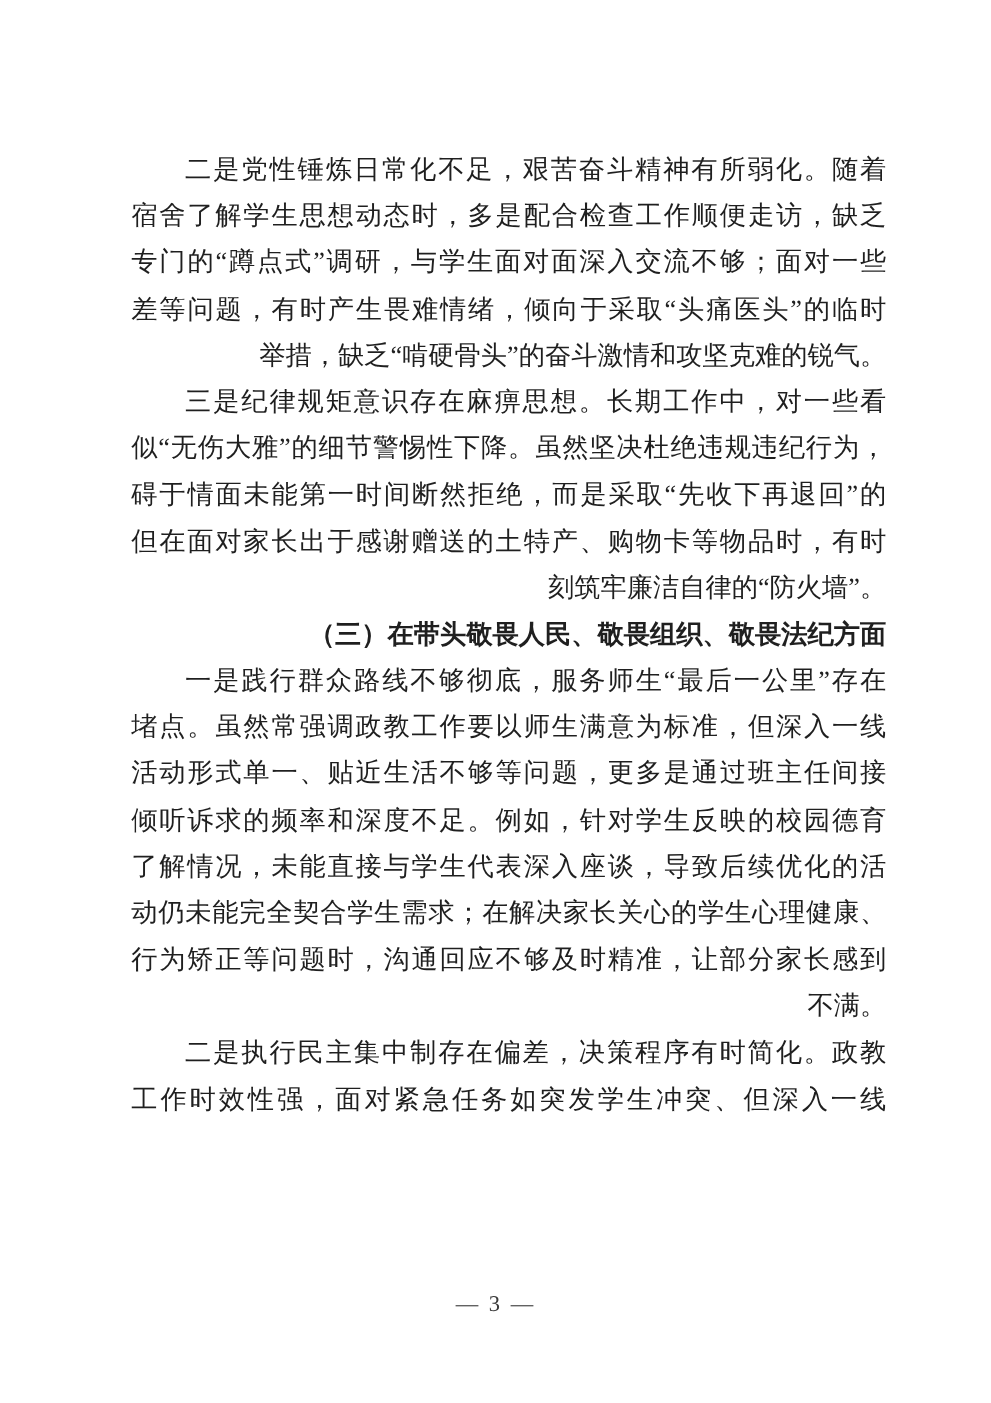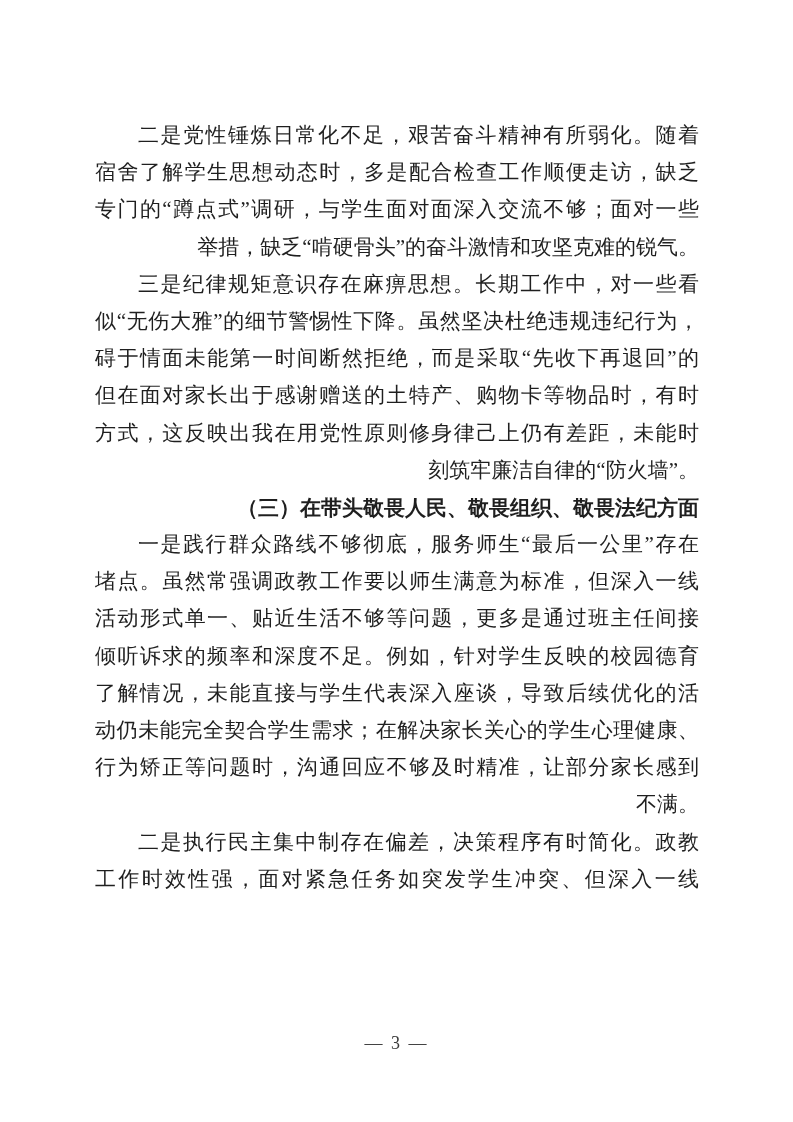--- a/index.html
+++ b/index.html
@@ -15,21 +15,21 @@
     position:relative;
     width:793px;
     height:1122px;
     background:var(--page-bg);
     overflow:hidden;
     font-family:"Liberation Serif","DejaVu Serif",serif;
     color:var(--ink);
   }
   .text-block{
     position:absolute;
-    left:95px;
+    left:105px;
     top:117px;
     width:604px;
   }
   .line{
     height:37.2px;
     line-height:37.2px;
     font-size:21px;
     text-align:right;
     white-space:nowrap;
     color:var(--ink);
@@ -63,26 +63,26 @@
   }
 </style>
 </head>
 <body>
 
 <div class="page">
   <div class="text-block" id="text-block">
       <div class="line indent justify">二是党性锤炼日常化不足，艰苦奋斗精神有所弱化。随着</div>
       <div class="line justify">宿舍了解学生思想动态时，多是配合检查工作顺便走访，缺乏</div>
       <div class="line justify">专门的“蹲点式”调研，与学生面对面深入交流不够；面对一些</div>
+      <div class="line justify">差等问题，有时产生畏难情绪，倾向于采取“头痛医头”的临时</div>
       <div class="line">举措，缺乏“啃硬骨头”的奋斗激情和攻坚克难的锐气。</div>
       <div class="line indent justify">三是纪律规矩意识存在麻痹思想。长期工作中，对一些看</div>
       <div class="line justify">似“无伤大雅”的细节警惕性下降。虽然坚决杜绝违规违纪行为，</div>
       <div class="line justify">碍于情面未能第一时间断然拒绝，而是采取“先收下再退回”的</div>
       <div class="line justify">但在面对家长出于感谢赠送的土特产、购物卡等物品时，有时</div>
-      <div class="line justify">方式，这反映出我在用党性原则修身律己上仍有差距，未能时</div>
       <div class="line">刻筑牢廉洁自律的“防火墙”。</div>
       <div class="line indent heading">（三）在带头敬畏人民、敬畏组织、敬畏法纪方面</div>
       <div class="line indent justify">一是践行群众路线不够彻底，服务师生“最后一公里”存在</div>
       <div class="line justify">堵点。虽然常强调政教工作要以师生满意为标准，但深入一线</div>
       <div class="line justify">活动形式单一、贴近生活不够等问题，更多是通过班主任间接</div>
       <div class="line justify">倾听诉求的频率和深度不足。例如，针对学生反映的校园德育</div>
       <div class="line justify">了解情况，未能直接与学生代表深入座谈，导致后续优化的活</div>
       <div class="line justify">动仍未能完全契合学生需求；在解决家长关心的学生心理健康、</div>
       <div class="line justify">行为矫正等问题时，沟通回应不够及时精准，让部分家长感到</div>
       <div class="line">不满。</div>

